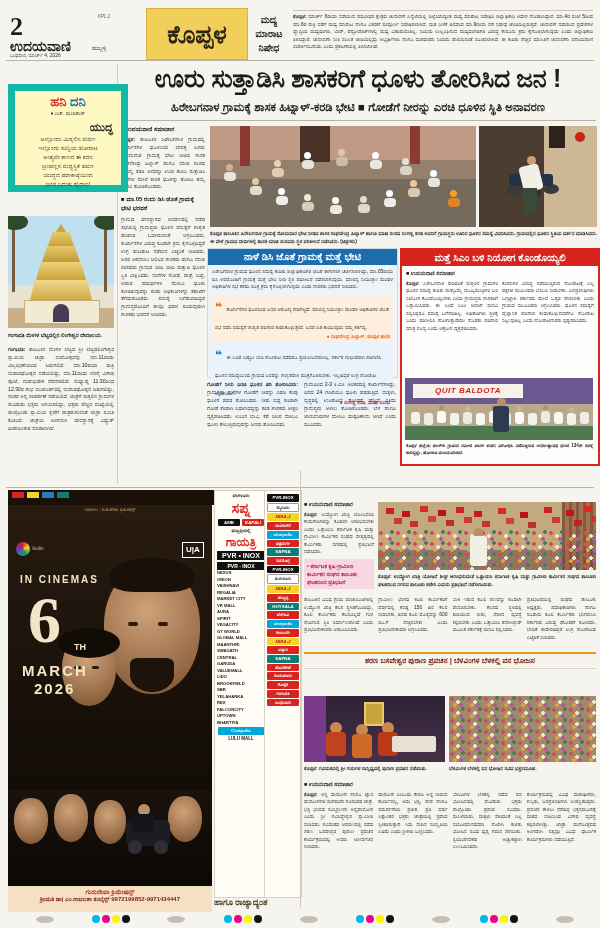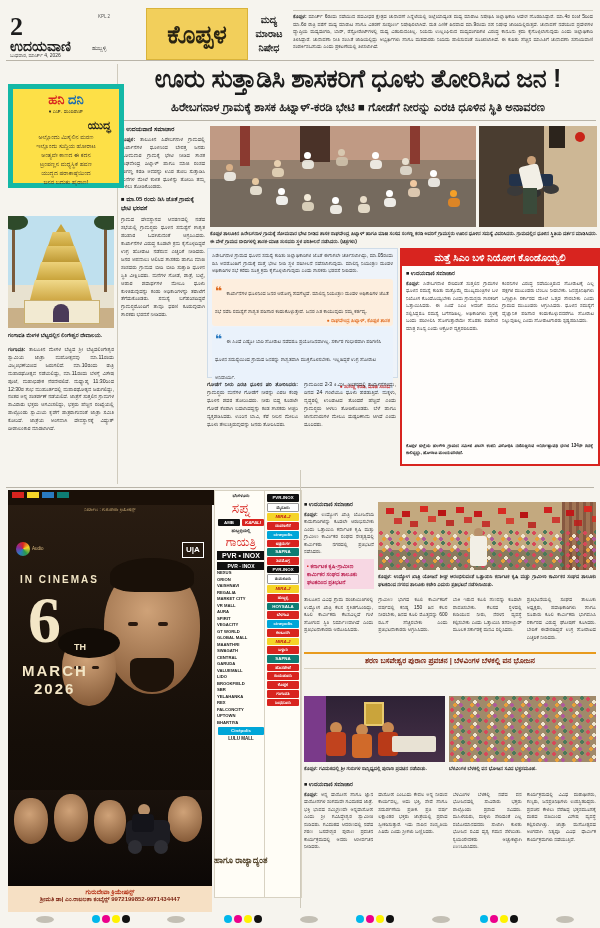--- a/index.html
+++ b/index.html
@@ -23,30 +23,30 @@
 .bluebox{background:#eef3f9;border:1px solid #cfdce8}
 .bluehdr{background:#1d6cad;color:#fff}
 .redbox{background:#fffdfb;border:2px solid #d8241f}
 .redhdr{background:#d8241f;color:#fff}
 .q1{background:#fdeede;border-radius:3px}
 .q2{background:#eaf2fb;border-radius:3px}
 .qg{font-size:12px;line-height:1;font-weight:700}
 .pink{background:#f7d7e3;color:#bb1d4e}
 .kick{color:#7a2410;border-top:2px solid #e89b1e;border-bottom:1px solid #d8d2c2}
 
-.hani{background:#fde047;border:5px solid #14b8a6}
+.hani{background:#fef9c3;border:7px solid #14b8a6}
 
 .ad{background:linear-gradient(#2a1d12,#150e08 60%,#0e0906)}
 .gold{color:#e9c268;text-shadow:0 0 3px #7a5a20}
 .cream{color:#f3e6c6}
 .ua{border:1px solid #fff;color:#fff}
 .adbtm{background:#f6e0c4;color:#b32d12}
 
 .thcol{background:#fffdf6;border:1px solid #d8d2c2}
-.redname{color:#d8241f;font-weight:400}
+.redname{color:#d8241f;font-weight:700}
 .pvrchip{background:#111;color:#fff;font-weight:700}
 .thitem{font-size:4.2px;line-height:1.55;font-weight:700;color:#222}
 .chip{font-size:4.4px;line-height:1.3;font-weight:700;margin:1px 1px;padding:1px 2px;border-radius:1px;text-align:center}
 .ck{background:#111;color:#fff}
 .cr{background:#d8241f;color:#fff}
 .cy{background:#f5d428;color:#c01818;font-style:italic}
 .cb{background:#00a6d8;color:#fff}
 .ct{background:#0e7d74;color:#fff}
 .cw{background:#fff;color:#333;border:1px solid #999}
 
@@ -127,20 +127,21 @@
     <div class="a" style="left:28px;top:60px;width:16px;height:10px;border-radius:50%;background:#3a3a3a;box-shadow:18px 2px #303030,36px -2px #3a3a3a"></div>
     <div class="a" style="left:30px;top:48px;width:44px;height:12px;background:#22324a;border-radius:3px"></div>
     <div class="a" style="left:48px;top:30px;width:9px;height:9px;border-radius:50%;background:#caa078"></div>
     <div class="a" style="left:42px;top:39px;width:20px;height:26px;background:#f2efe6;border-radius:4px;transform:rotate(-14deg)"></div>
     <div class="a" style="left:44px;top:62px;width:14px;height:26px;background:#3a4a3a"></div>
   </div>
 
   <div class="a t5 j b" style="left:210px;top:230px;width:387px;color:#222">ಕೊಪ್ಪಳ ತಾಲೂಕಿನ ಹಿರೇಬಗನಾಳ ಗ್ರಾಮಕ್ಕೆ ಸೋಮವಾರ ಭೇಟಿ ನೀಡಿದ ಶಾಸಕ ರಾಘವೇಂದ್ರ ಹಿಟ್ನಾಳ್ ಹಾಗೂ ಮಾಜಿ ಸಂಸದ ಸಂಗಣ್ಣ ಕರಡಿ ಅವರಿಗೆ ಗ್ರಾಮಸ್ಥರು ಊರಿನ ಧೂಳಿನ ಸಮಸ್ಯೆ ವಿವರಿಸಿದರು. ಗ್ರಾಮದಲ್ಲಿನ ಧೂಳಿನ ಸ್ಥಿತಿಯ ದರ್ಶನ ಮಾಡಿಸಿದರು. ಈ ವೇಳೆ ಗ್ರಾಮದ ಬೀದಿಗಳಲ್ಲಿ ಶಾಸಕ-ಮಾಜಿ ಸಂಸದರು ಸ್ಥಳ ಪರಿಶೀಲನೆ ನಡೆಸಿದರು. (ಚಿತ್ರಗಳು)</div>
 
   <div class="a bluebox" style="left:207px;top:248px;width:189px;height:128px">
+    <div class="bluehdr ctr b" style="height:16px;line-height:16px;font-size:10px">ನಾಳೆ ಡಿಸಿ ಜೊತೆ ಗ್ರಾಮಕ್ಕೆ ಮತ್ತೆ ಭೇಟಿ</div>
     <div class="t5 j" style="padding:3px 4px">ಹಿರೇಬಗನಾಳ ಗ್ರಾಮದ ಧೂಳಿನ ಸಮಸ್ಯೆ ಕುರಿತು ಜಿಲ್ಲಾಧಿಕಾರಿಗಳ ಜೊತೆ ಈಗಾಗಲೇ ಚರ್ಚಿಸಲಾಗಿದ್ದು, ಮಾ.05ರಂದು ಡಿಸಿ ಅವರೊಂದಿಗೆ ಗ್ರಾಮಕ್ಕೆ ಮತ್ತೆ ಭೇಟಿ ನೀಡಿ ಸ್ಥಳ ಪರಿಶೀಲನೆ ನಡೆಸಲಾಗುವುದು. ಮಾಲಿನ್ಯ ನಿಯಂತ್ರಣ ಮಂಡಳಿ ಅಧಿಕಾರಿಗಳ ಸಭೆ ಕರೆದು ಸೂಕ್ತ ಕ್ರಮ ಕೈಗೊಳ್ಳಲಾಗುವುದು ಎಂದು ಶಾಸಕರು ಭರವಸೆ ನೀಡಿದರು.</div>
     <div class="q1" style="margin:1px 4px;padding:2px 3px">
       <span class="qg" style="color:#e06a1e">❝</span>
       <span class="t5">ಕಾರ್ಖಾನೆಗಳ ಧೂಳಿನಿಂದ ಜನರ ಆರೋಗ್ಯ ಹದಗೆಟ್ಟಿದೆ. ಮಾಲಿನ್ಯ ನಿಯಂತ್ರಣ ಮಂಡಳಿ ಅಧಿಕಾರಿಗಳ ಜೊತೆ ಸಭೆ ನಡೆಸಿ ಸಮಸ್ಯೆಗೆ ಶಾಶ್ವತ ಪರಿಹಾರ ಕಂಡುಕೊಳ್ಳುತ್ತೇವೆ. ಜನರ ಹಿತ ಕಾಯುವುದು ನಮ್ಮ ಕರ್ತವ್ಯ.</span>
       <div class="t5 b" style="text-align:right;color:#e06a1e">● ರಾಘವೇಂದ್ರ ಹಿಟ್ನಾಳ್, ಕೊಪ್ಪಳ ಶಾಸಕ</div>
     </div>
     <div class="q2" style="margin:1px 4px;padding:2px 3px">
       <span class="qg" style="color:#2a7ac0">❝</span>
       <span class="t5">ಈ ಹಿಂದೆ ಎಷ್ಟೋ ಬಾರಿ ಹೋರಾಟ ನಡೆದರೂ ಪ್ರಯೋಜನವಾಗಿಲ್ಲ. ಸರ್ಕಾರ ಗಂಭೀರವಾಗಿ ಪರಿಗಣಿಸಿ ಧೂಳಿನ ಸಮಸ್ಯೆಯಿಂದ ಗ್ರಾಮದ ಜನರನ್ನು ಶಾಶ್ವತವಾಗಿ ಮುಕ್ತಗೊಳಿಸಬೇಕು. ಇಲ್ಲದಿದ್ದರೆ ಉಗ್ರ ಹೋರಾಟ ಅನಿವಾರ್ಯ.</span>
       <div class="t5 b" style="text-align:right;color:#c42020">● ಸಂಗಣ್ಣ ಕರಡಿ, ಮಾಜಿ ಸಂಸದ</div>
@@ -159,20 +160,27 @@
       <div class="t55 b">■ ಉದಯವಾಣಿ ಸಮಾಚಾರ</div>
       <div style="display:flex;gap:4px;margin-top:2px">
         <div class="t5 j" style="width:50%">
           <span class="b">ಕೊಪ್ಪಳ:</span>
           <span>ಹಿರೇಬಗನಾಳ ಸೇರಿದಂತೆ ಸುತ್ತಲಿನ ಗ್ರಾಮಗಳ ಧೂಳಿನ ಸಮಸ್ಯೆ ಕುರಿತು ಮತ್ತೊಮ್ಮೆ ಮುಖ್ಯಮಂತ್ರಿಗಳ ಬಳಿ ನಿಯೋಗ ಕೊಂಡೊಯ್ಯಬೇಕು ಎಂದು ಗ್ರಾಮಸ್ಥರು ಶಾಸಕರಿಗೆ ಒತ್ತಾಯಿಸಿದರು. ಈ ಹಿಂದೆ ಸಿಎಂ ಅವರಿಗೆ ಮನವಿ ಸಲ್ಲಿಸಿದ್ದರೂ ಸಮಸ್ಯೆ ಬಗೆಹರಿದಿಲ್ಲ. ಅಧಿಕಾರಿಗಳು ಸ್ಥಳಕ್ಕೆ ಬಂದು ಪರಿಶೀಲಿಸಿ ಹೋಗುತ್ತಾರೆಯೇ ಹೊರತು ಪರಿಹಾರ ಮಾತ್ರ ಶೂನ್ಯ ಎಂದು ಆಕ್ರೋಶ ವ್ಯಕ್ತಪಡಿಸಿದರು.</span>
         </div>
         <div class="t5 j" style="width:50%">ಕಂಪನಿಗಳ ವಿರುದ್ಧ ನಡೆಯುತ್ತಿರುವ ಹೋರಾಟಕ್ಕೆ ಎಲ್ಲ ಪಕ್ಷಗಳ ಮುಖಂಡರು ಬೆಂಬಲ ನೀಡಬೇಕು. ಜನಪ್ರತಿನಿಧಿಗಳು ಒಗ್ಗಟ್ಟಾಗಿ ಸರ್ಕಾರದ ಮೇಲೆ ಒತ್ತಡ ಹೇರಬೇಕು ಎಂದು ಗ್ರಾಮದ ಮುಖಂಡರು ಆಗ್ರಹಿಸಿದರು. ಧೂಳಿನ ಸಮಸ್ಯೆಗೆ ವೈಜ್ಞಾನಿಕ ಪರಿಹಾರ ಕಂಡುಕೊಳ್ಳುವವರೆಗೂ ಹೋರಾಟ ನಿಲ್ಲುವುದಿಲ್ಲ ಎಂದು ಹೋರಾಟಗಾರರು ಸ್ಪಷ್ಟಪಡಿಸಿದರು.</div>
       </div>
     </div>
 
+    <div class="ph" style="left:3px;top:128px;width:188px;height:62px;background:linear-gradient(#6b5890 0 42%,#b8a890 42% 78%,#4e7a50 78% 100%)">
+      <div class="a ctr b" style="left:8px;top:6px;width:110px;height:14px;background:#f6f2ea;color:#d8241f;font-size:8px;line-height:14px;font-style:italic;letter-spacing:.5px">QUIT BALDOTA</div>
+      <div class="a whitebodies" style="left:6px;top:34px"></div>
+      <div class="a whiteheads" style="left:8px;top:28px"></div>
+      <div class="a" style="left:92px;top:20px;width:9px;height:9px;border-radius:50%;background:#b8906a"></div>
+      <div class="a" style="left:88px;top:28px;width:16px;height:26px;background:#2c3a52;border-radius:3px"></div>
+    </div>
     <div class="a t45 j b" style="left:4px;top:193px;width:187px">ಕೊಪ್ಪಳ ಜಿಲ್ಲೆಯ ಹಲಗೇರಿ ಗ್ರಾಮದ ಸಮೀಪ ಖಾಸಗಿ ಕಂಪನಿ ವಿರೋಧಿಸಿ ನಡೆಸುತ್ತಿರುವ ಅನಿರ್ದಿಷ್ಟಾವಧಿ ಧರಣಿ 134ನೇ ದಿನಕ್ಕೆ ಕಾಲಿಟ್ಟಿದ್ದು, ಹೋರಾಟ ಮುಂದುವರಿದಿದೆ.</div>
   </div>
 
   <div class="a hani" style="left:8px;top:84px;width:106px;height:94px">
     <div class="ctr" style="margin-top:3px;font-size:13px;font-weight:700">
       <span style="color:#d8241f">ಹನಿ</span>
       <span style="color:#1d6cad">ದನಿ</span>
     </div>
     <div class="ctr t5">♦ ಎಚ್. ಡುಂಡಿರಾಜ್</div>
     <div class="b" style="text-align:right;font-size:11px;margin:3px 8px 1px 0">ಯುದ್ಧ</div>
@@ -318,21 +326,21 @@
         <div class="chip cy">MIRA-J</div>
         <div class="chip cr">ಬಳ್ಳಾರಿ</div>
         <div class="chip ct">SAPNA</div>
         <div class="chip cr">ಹೊಸಪೇಟೆ</div>
         <div class="chip cr">ರಾಯಚೂರು</div>
         <div class="chip cr">ಕೊಪ್ಪಳ</div>
         <div class="chip cr">ಗಂಗಾವತಿ</div>
         <div class="chip cr">ಸಿಂಧನೂರು</div>
       </div>
   </div>
-  <div class="a b" style="left:214px;top:855px;width:84px;font-size:8.5px;color:#4a3a20">ಹಾಗೂ ರಾಜ್ಯಾದ್ಯಂತ</div>
+  <div class="a b" style="left:214px;top:897px;width:84px;font-size:8.5px;color:#4a3a20">ಹಾಗೂ ರಾಜ್ಯಾದ್ಯಂತ</div>
 
   <div class="a vline" style="left:300px;top:470px;height:438px"></div>
 
 
   <div class="a" style="left:304px;top:500px;width:70px">
     <div class="t55 b">■ ಉದಯವಾಣಿ ಸಮಾಚಾರ</div>
     <div class="t5 j" style="margin-top:2px">
       <span class="b">ಕೊಪ್ಪಳ:</span>
       <span>ಉದ್ಯೋಗ ಖಾತ್ರಿ ಯೋಜನೆಯ ಕಾಮಗಾರಿಗಳನ್ನು ಕೂಡಲೇ ಆರಂಭಿಸಬೇಕು ಎಂದು ಒತ್ತಾಯಿಸಿ ಕರ್ನಾಟಕ ಕೃಷಿ ಮತ್ತು ಗ್ರಾಮೀಣ ಕಾರ್ಮಿಕರ ಸಂಘದ ನೇತೃತ್ವದಲ್ಲಿ ಕಾರ್ಮಿಕರು ನಗರದಲ್ಲಿ ಪ್ರತಿಭಟನೆ ನಡೆಸಿದರು.</span>
     </div>

